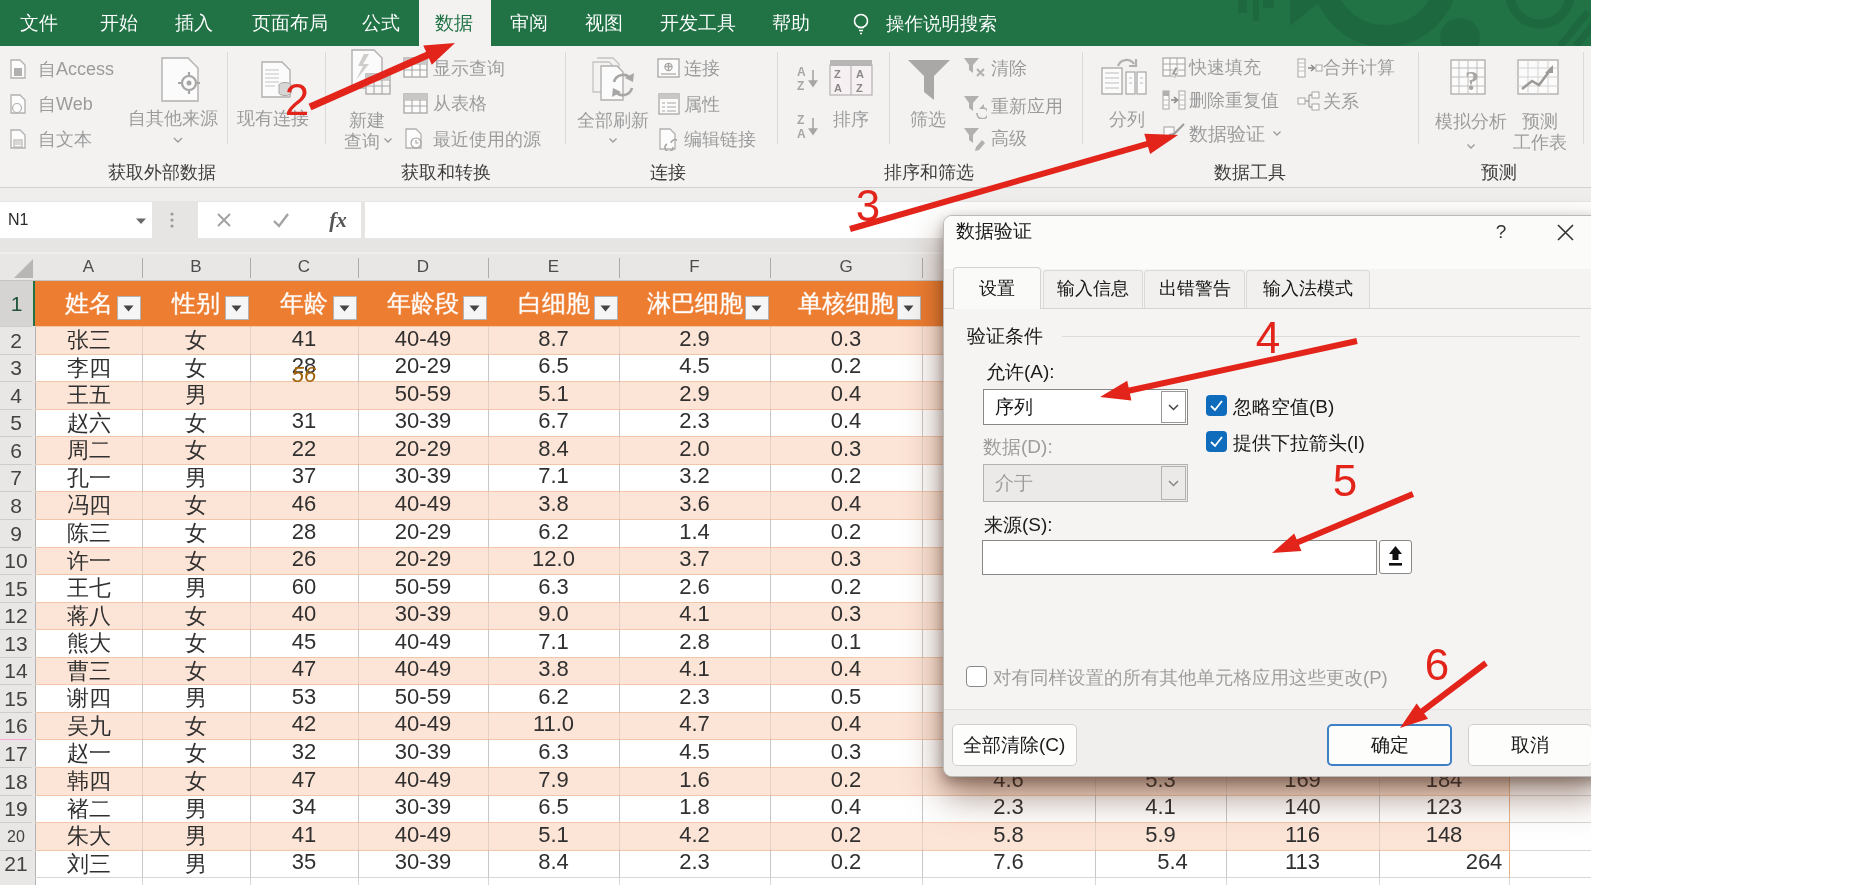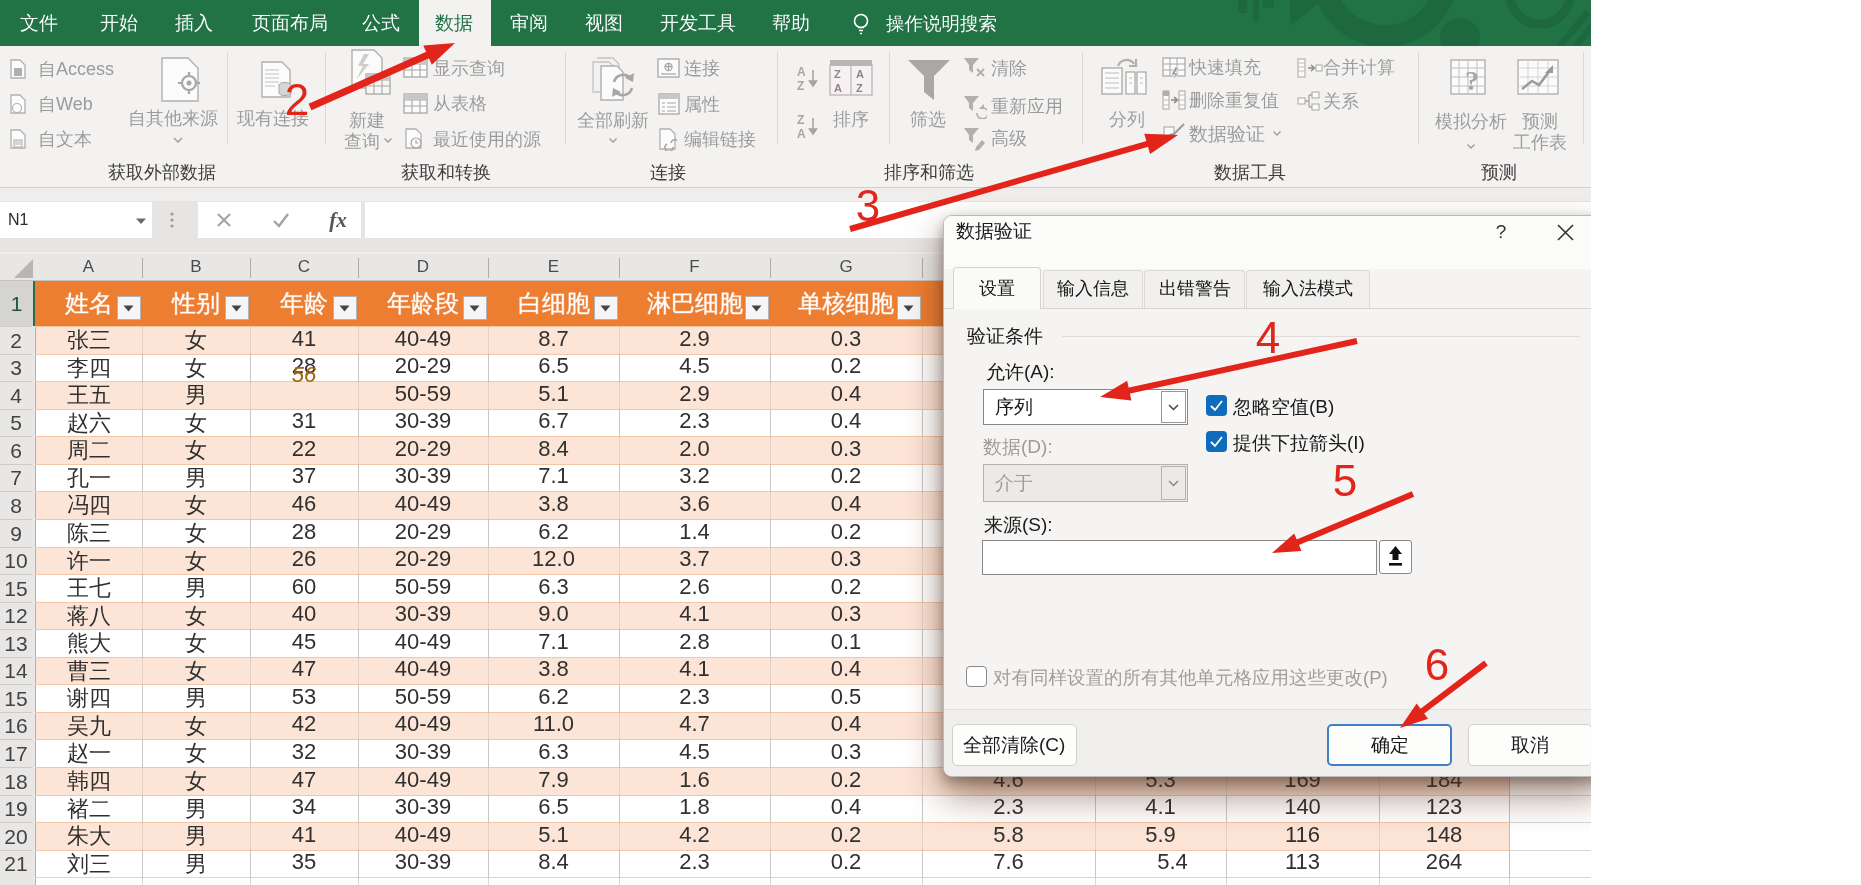--- a/index.html
+++ b/index.html
@@ -761,21 +761,21 @@
     <div class="txt" style="left:0;top:547px;width:32px;height:27px;font-size:21px;color:#434343;border-top:1px solid #cecccb;box-sizing:border-box;">10</div>
     <div class="txt" style="left:0;top:574px;width:32px;height:28px;font-size:21px;color:#434343;border-top:1px solid #cecccb;box-sizing:border-box;">15</div>
     <div class="txt" style="left:0;top:602px;width:32px;height:27px;font-size:21px;color:#434343;border-top:1px solid #cecccb;box-sizing:border-box;">12</div>
     <div class="txt" style="left:0;top:629px;width:32px;height:28px;font-size:21px;color:#434343;border-top:1px solid #cecccb;box-sizing:border-box;">13</div>
     <div class="txt" style="left:0;top:657px;width:32px;height:27px;font-size:21px;color:#434343;border-top:1px solid #cecccb;box-sizing:border-box;">14</div>
     <div class="txt" style="left:0;top:684px;width:32px;height:28px;font-size:21px;color:#434343;border-top:1px solid #cecccb;box-sizing:border-box;">15</div>
     <div class="txt" style="left:0;top:712px;width:32px;height:27px;font-size:21px;color:#434343;border-top:1px solid #cecccb;box-sizing:border-box;">16</div>
     <div class="txt" style="left:0;top:739px;width:32px;height:28px;font-size:21px;color:#434343;border-top:1px solid #f9a8d4;box-sizing:border-box;">17</div>
     <div class="txt" style="left:0;top:767px;width:32px;height:28px;font-size:21px;color:#434343;border-top:1px solid #cecccb;box-sizing:border-box;">18</div>
     <div class="txt" style="left:0;top:795px;width:32px;height:27px;font-size:21px;color:#434343;border-top:1px solid #cecccb;box-sizing:border-box;">19</div>
-    <div class="txt" style="left:0;top:822px;width:32px;height:28px;font-size:21px;color:#434343;border-top:1px solid #cecccb;box-sizing:border-box;">20</div>
+    <div class="txt" style="left:0;top:822px;width:32px;height:28px;font-size:16px;color:#434343;border-top:1px solid #cecccb;box-sizing:border-box;">20</div>
     <div class="txt" style="left:0;top:850px;width:32px;height:27px;font-size:21px;color:#434343;border-top:1px solid #cecccb;box-sizing:border-box;">21</div>
     <div class="ab" style="left:35px;top:281px;width:1px;height:604px;background:#b5b3b1;"></div>
     <div class="ab" style="left:142px;top:281px;width:1px;height:604px;background:#d8d7d6;"></div>
     <div class="ab" style="left:250px;top:281px;width:1px;height:604px;background:#d8d7d6;"></div>
     <div class="ab" style="left:358px;top:281px;width:1px;height:604px;background:#d8d7d6;"></div>
     <div class="ab" style="left:488px;top:281px;width:1px;height:604px;background:#d8d7d6;"></div>
     <div class="ab" style="left:619px;top:281px;width:1px;height:604px;background:#d8d7d6;"></div>
     <div class="ab" style="left:770px;top:281px;width:1px;height:604px;background:#d8d7d6;"></div>
     <div class="ab" style="left:922px;top:281px;width:1px;height:604px;background:#d8d7d6;"></div>
     <div class="ab" style="left:1095px;top:281px;width:1px;height:604px;background:#d8d7d6;"></div>
@@ -1146,21 +1146,21 @@
     <div class="txt" style="left:1095px;top:797.0px;width:131px;height:20px;font-size:22px;color:#303030;">4.1</div>
     <div class="txt" style="left:1226px;top:797.0px;width:153px;height:20px;font-size:22px;color:#303030;">140</div>
     <div class="txt" style="left:1379px;top:797.0px;width:130px;height:20px;font-size:22px;color:#303030;">123</div>
     <div class="txt" style="left:922px;top:824.5px;width:173px;height:20px;font-size:22px;color:#303030;">5.8</div>
     <div class="txt" style="left:1095px;top:824.5px;width:131px;height:20px;font-size:22px;color:#303030;">5.9</div>
     <div class="txt" style="left:1226px;top:824.5px;width:153px;height:20px;font-size:22px;color:#303030;">116</div>
     <div class="txt" style="left:1379px;top:824.5px;width:130px;height:20px;font-size:22px;color:#303030;">148</div>
     <div class="txt" style="left:922px;top:852.0px;width:173px;height:20px;font-size:22px;color:#303030;">7.6</div>
     <div class="txt" style="left:1095px;top:852.0px;width:131px;height:20px;font-size:22px;color:#303030;padding-left:12px;">5.4</div>
     <div class="txt" style="left:1226px;top:852.0px;width:153px;height:20px;font-size:22px;color:#303030;">113</div>
-    <div class="txt" style="left:1379px;top:852.0px;width:130px;height:20px;font-size:22px;color:#303030;">264</div>
+    <div class="txt" style="left:1379px;top:852.0px;width:130px;height:20px;font-size:22px;color:#303030;padding-left:40px;">264</div>
     <div class="ab" style="left:943px;top:215px;width:661px;height:562px;background:#f5f4f2;border-radius:9px;box-shadow:0 18px 36px rgba(85,45,25,0.55),0 5px 12px rgba(0,0,0,0.30);z-index:50;border:1px solid #bcbab8;box-sizing:border-box;overflow:hidden;">
       <div class="ab" style="left:0;top:0;width:659px;height:53px;background:#fbfbfa;"></div>
       <div class="ab" style="left:0;top:493px;width:659px;height:67px;background:#f0efed;border-top:1px solid #e2e0de;"></div>
     </div>
     <svg class="cj " style="position:absolute;left:956.0px;top:218.4px;z-index:51;" width="78.0" height="24.7" fill="#1a1a1a">
       <use href="#g6570" transform="translate(0.0,19.4) scale(0.01855,-0.01855)"></use>
       <use href="#g636e" transform="translate(19.0,19.4) scale(0.01855,-0.01855)"></use>
       <use href="#g9a8c" transform="translate(38.0,19.4) scale(0.01855,-0.01855)"></use>
       <use href="#g8bc1" transform="translate(57.0,19.4) scale(0.01855,-0.01855)"></use>
     </svg>

